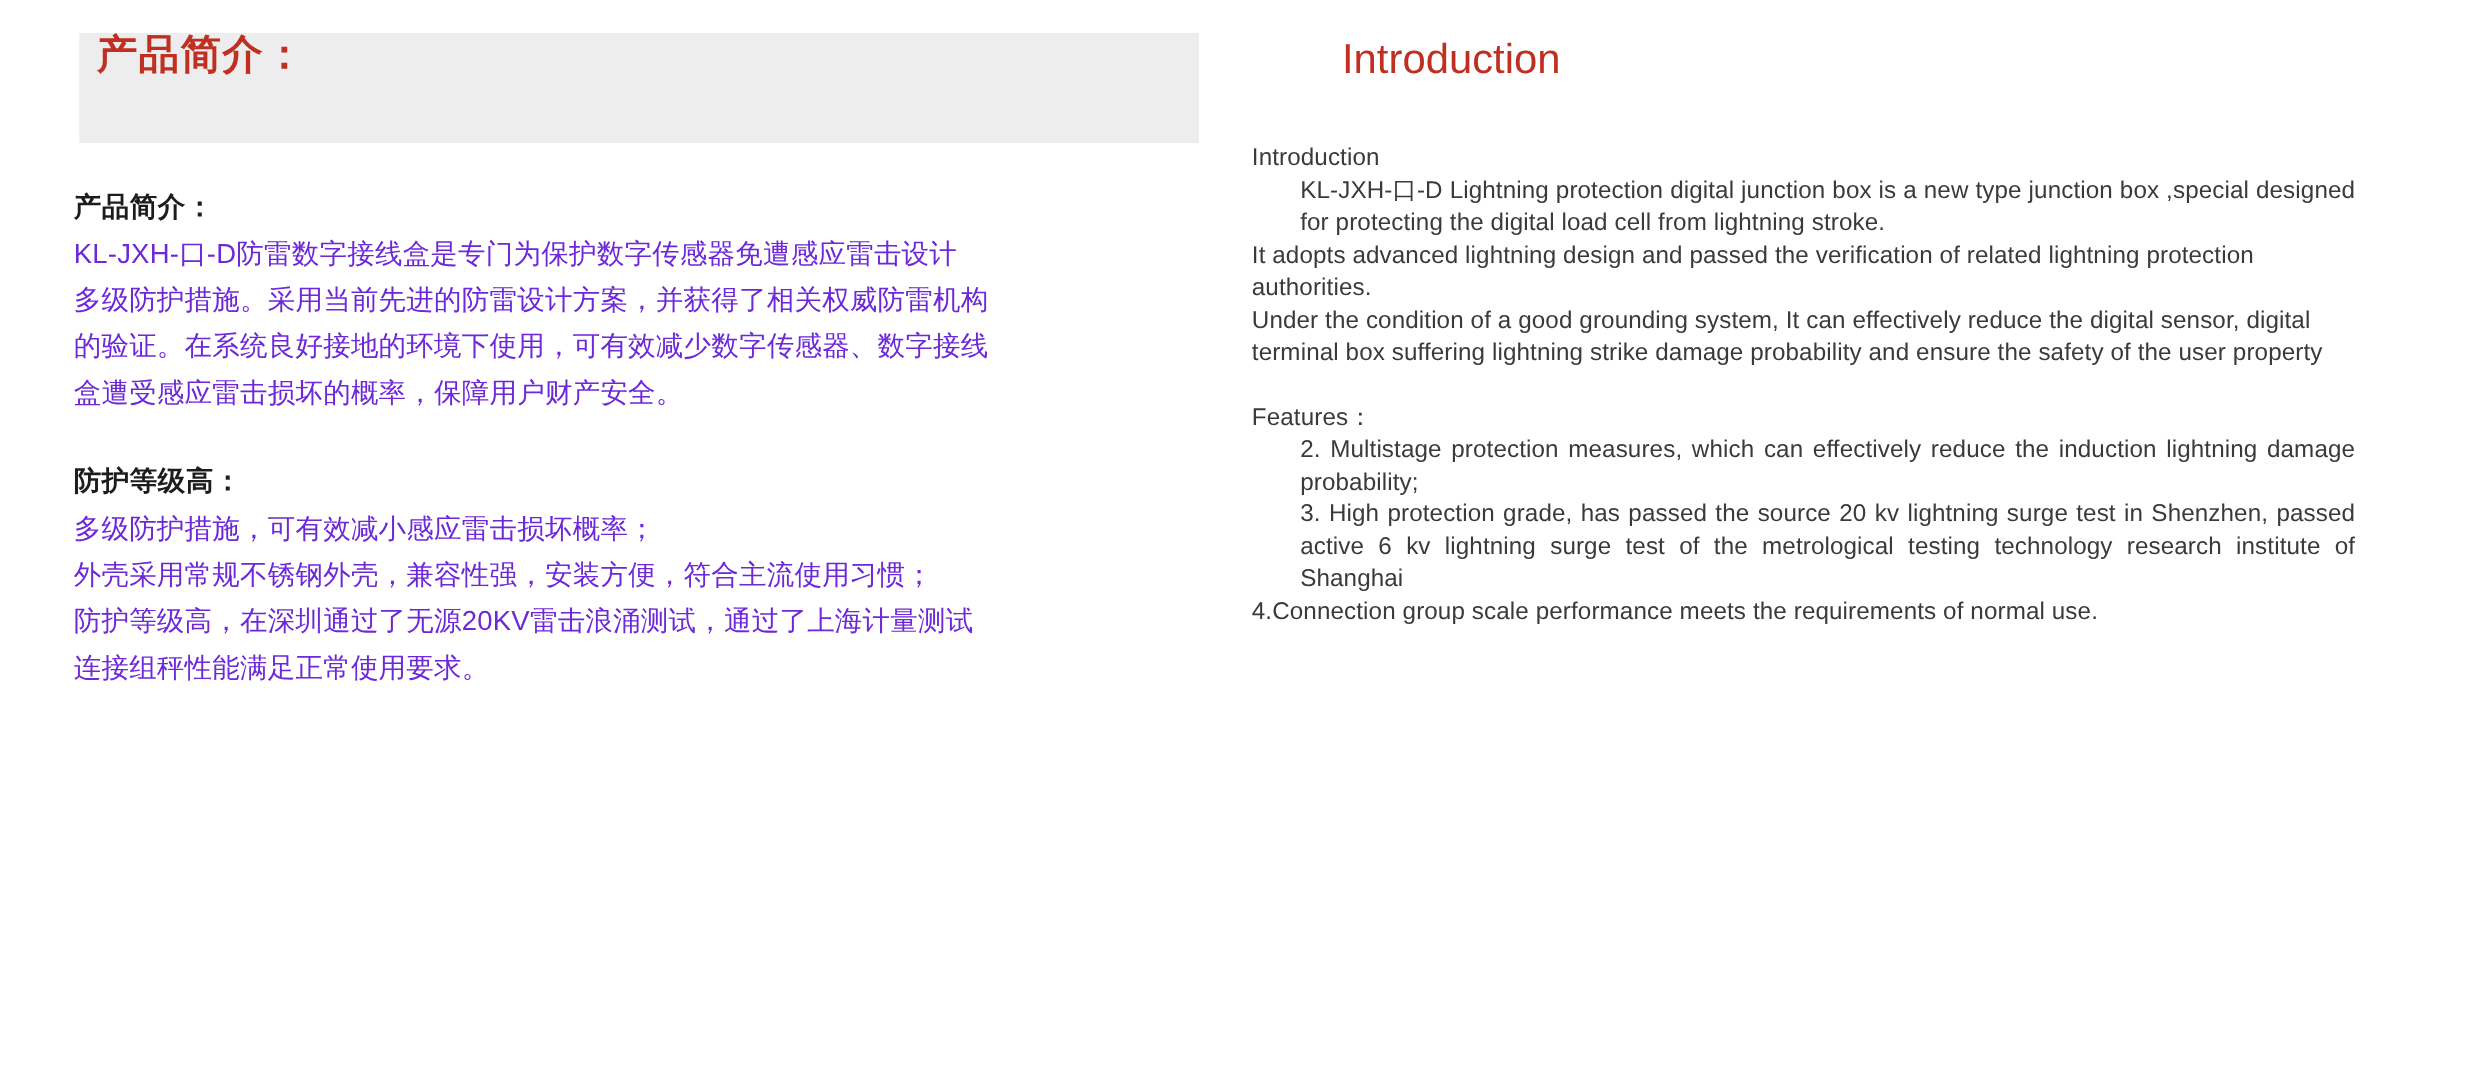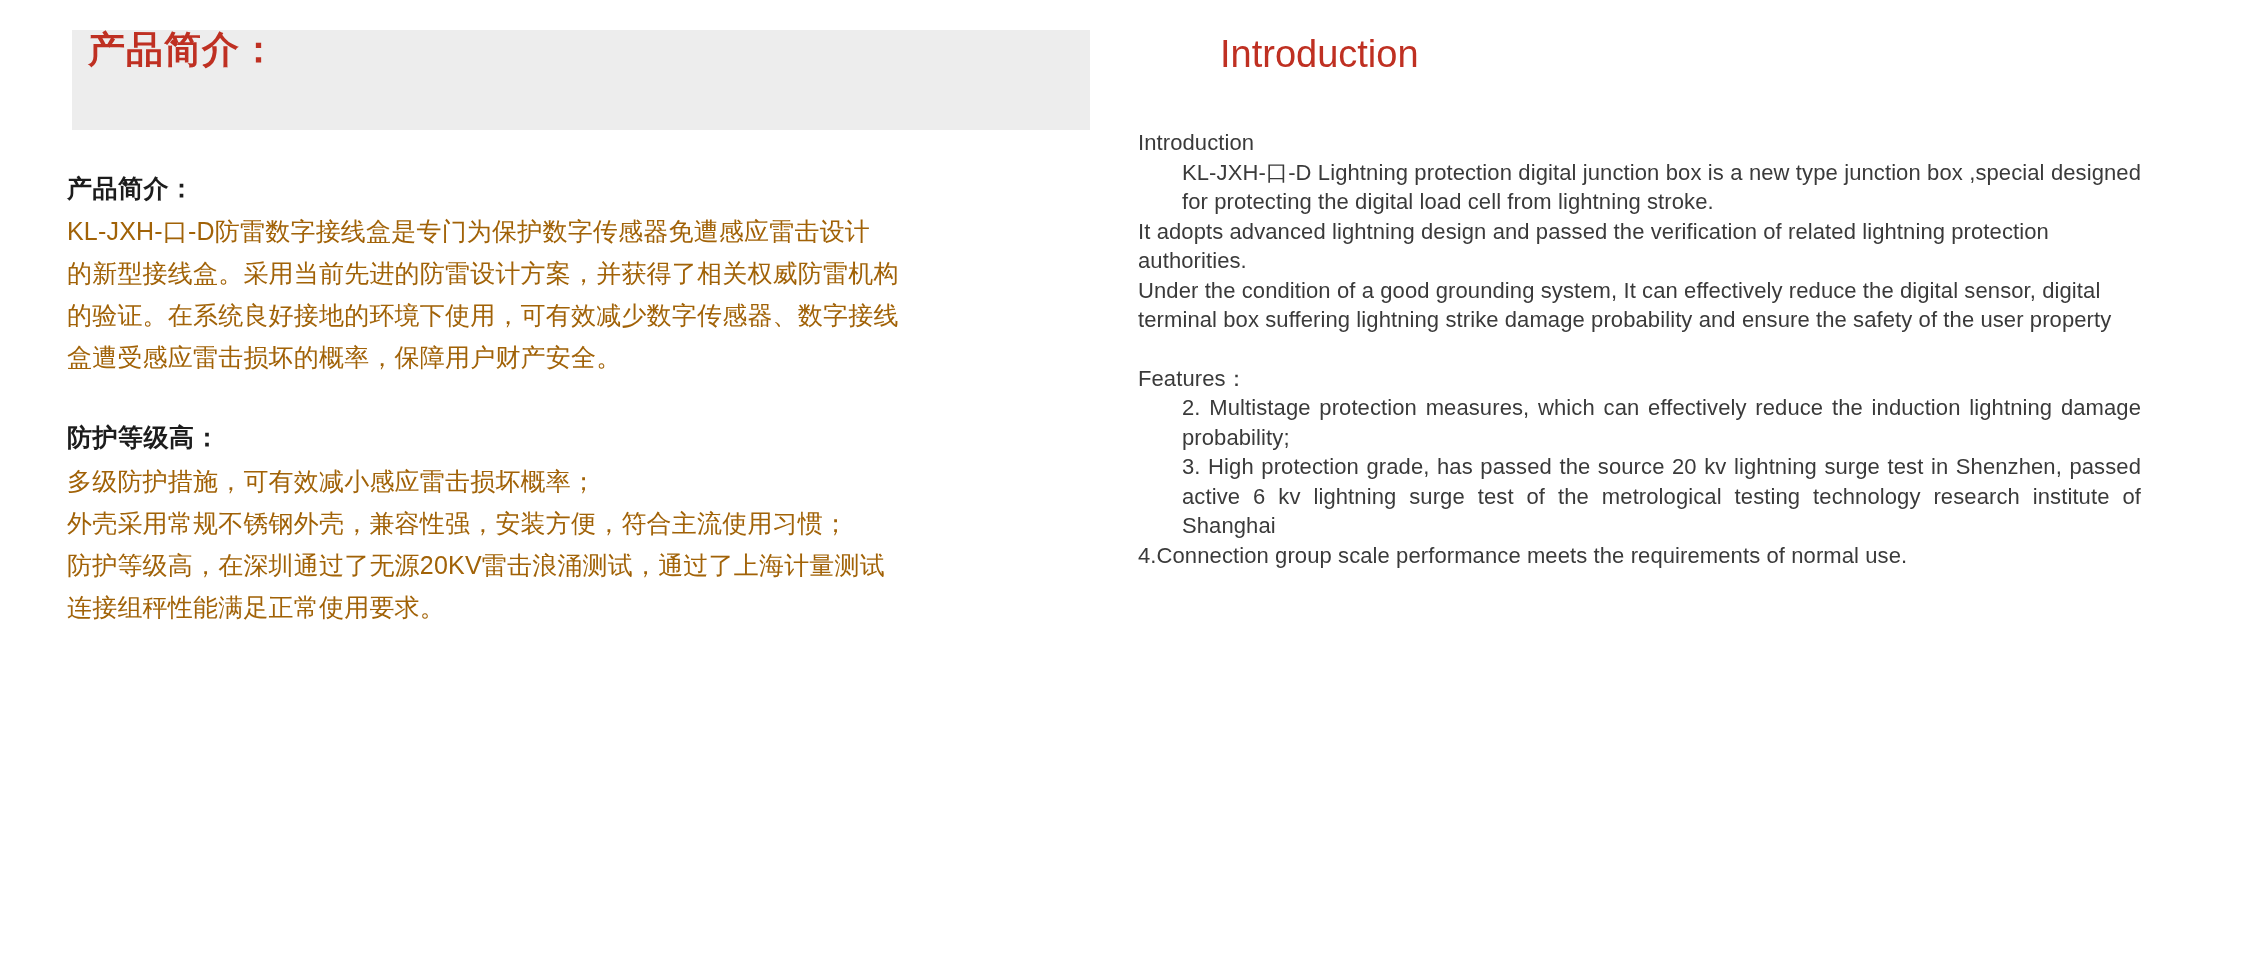--- a/index.html
+++ b/index.html
@@ -59,21 +59,21 @@
     line-height: 1.25;
     margin: 0 0 6px 0;
     letter-spacing: 0.5px;
   }
 
   .cn-gap {
     height: 44px;
   }
 
   .cn-lines .cn-line {
-    color: #a16207;
+    color: #6d28d9;
     font-size: 25px;
     line-height: 42px;
     white-space: nowrap;
     letter-spacing: 0.2px;
   }
 
   
   .en-col {
     position: absolute;
     left: 1120px;
@@ -127,21 +127,21 @@
   <div class="cn-banner"></div>
 
   <div class="cn-banner-title">产品简介：</div>
 
   <div class="cn-body">
 
     <div class="cn-heading">产品简介：</div>
 
     <div class="cn-lines">
       <div class="cn-line">KL-JXH-口-D防雷数字接线盒是专门为保护数字传感器免遭感应雷击设计</div>
-      <div class="cn-line">的新型接线盒。采用当前先进的防雷设计方案，并获得了相关权威防雷机构</div>
+      <div class="cn-line">多级防护措施。采用当前先进的防雷设计方案，并获得了相关权威防雷机构</div>
       <div class="cn-line">的验证。在系统良好接地的环境下使用，可有效减少数字传感器、数字接线</div>
       <div class="cn-line">盒遭受感应雷击损坏的概率，保障用户财产安全。</div>
     </div>
 
     <div class="cn-gap"></div>
 
     <div class="cn-heading">防护等级高：</div>
 
     <div class="cn-lines">
       <div class="cn-line">多级防护措施，可有效减小感应雷击损坏概率；</div>

